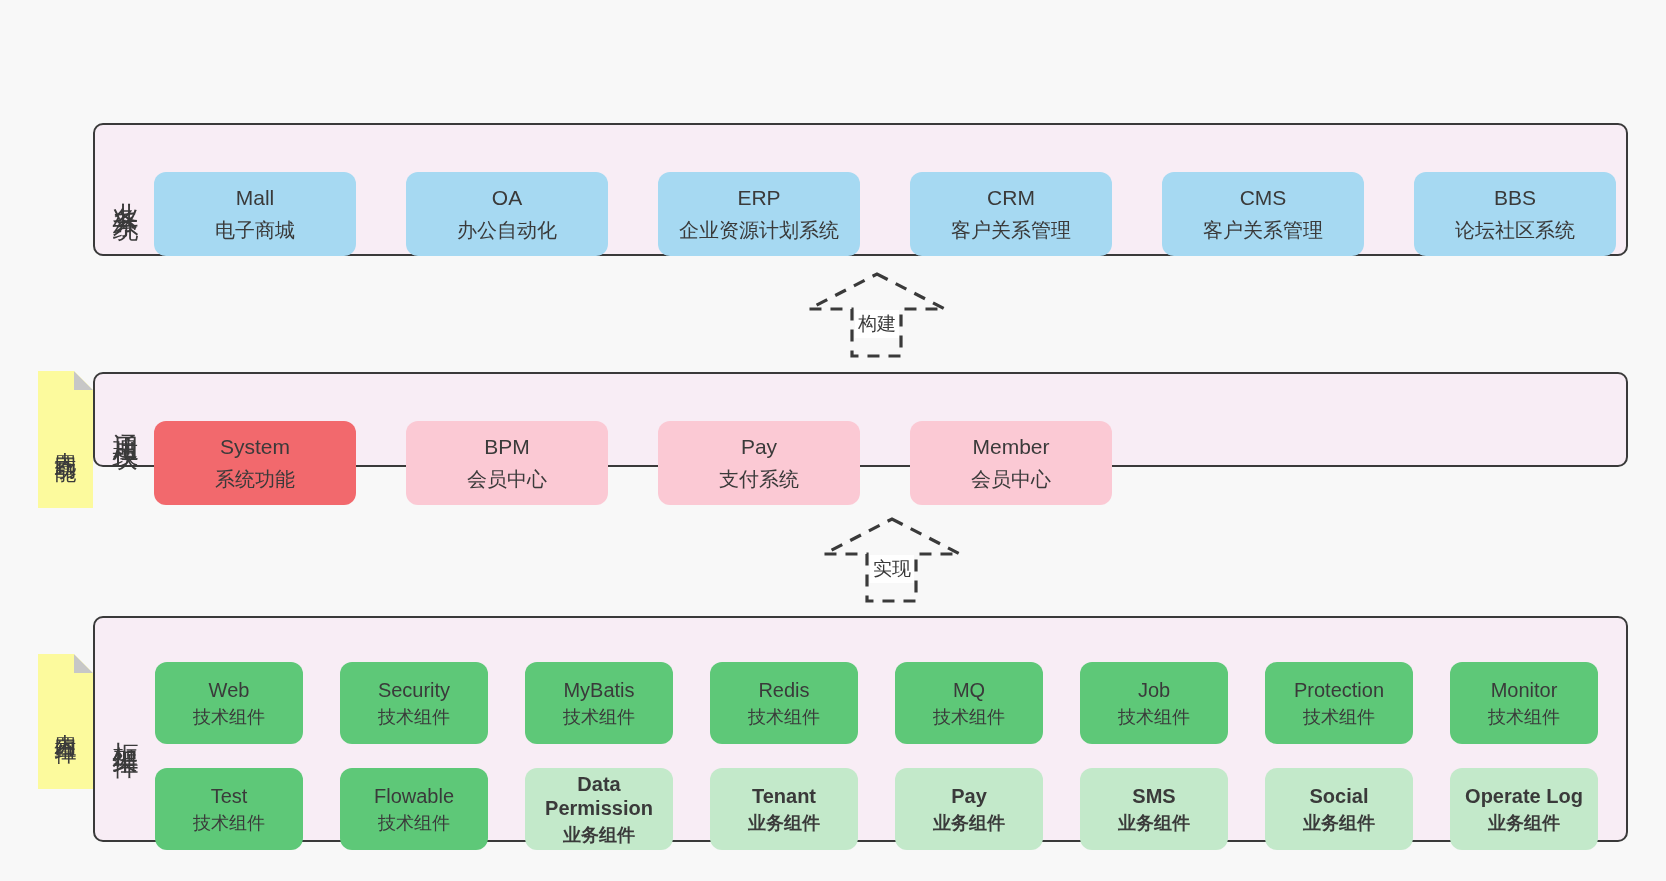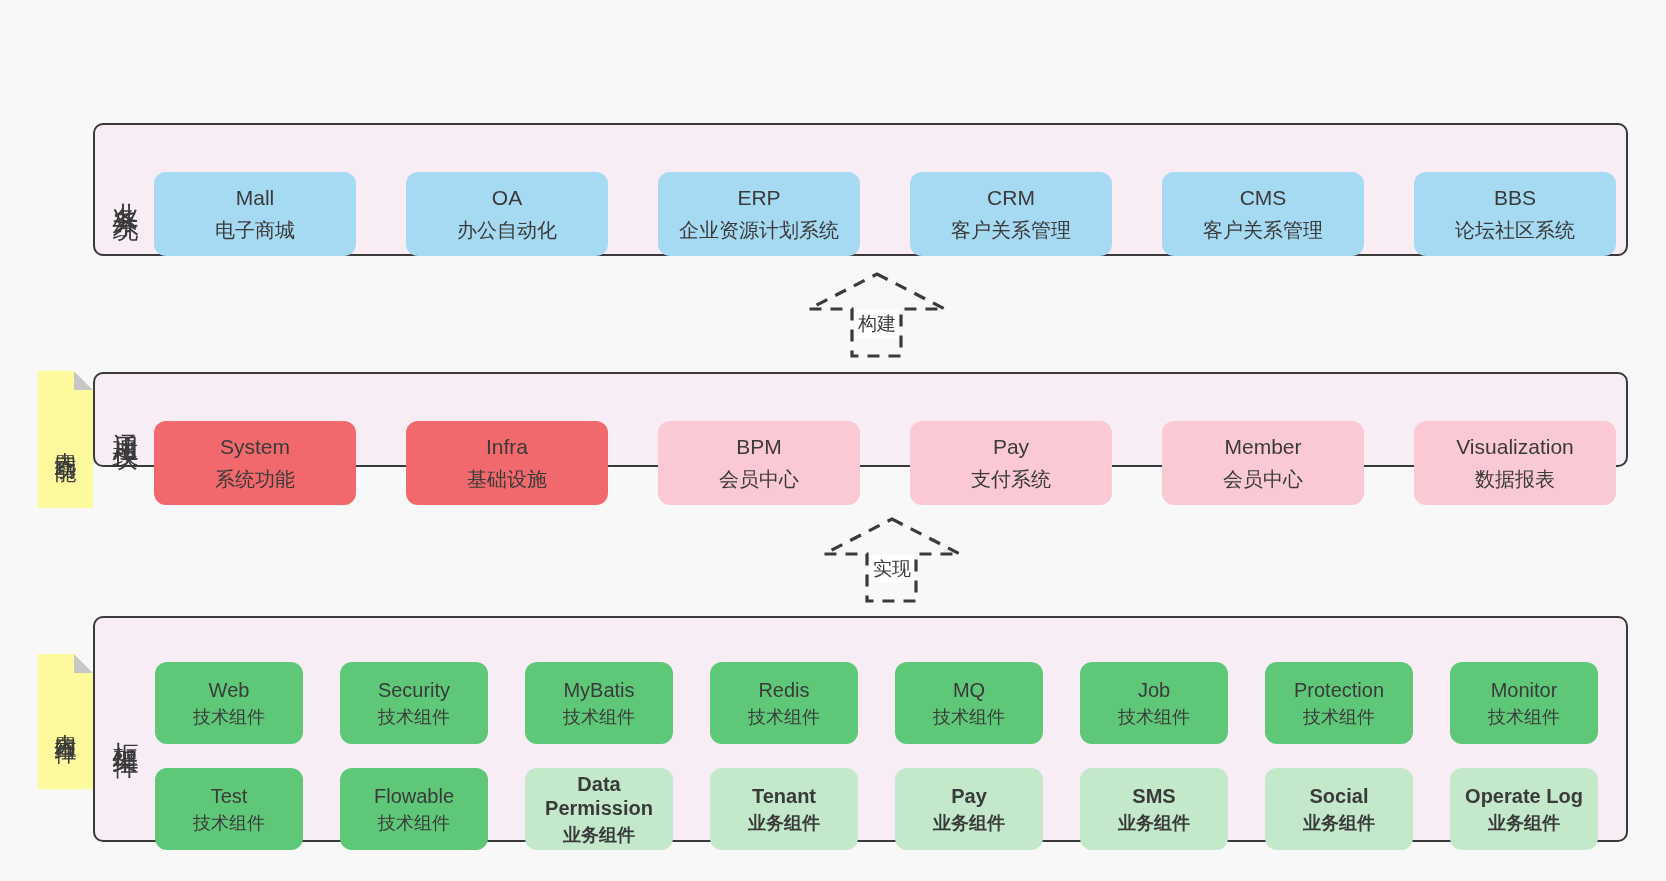--- a/index.html
+++ b/index.html
@@ -119,39 +119,31 @@
     <div class="arrow-label">构建</div>
   </div>
 
   <div class="section" id="sec-modules">
     <div class="vlabel">通用模块</div>
     <div class="boxrow row6">
       <div class="box b-big red">
         <div class="en">System</div>
         <div class="zh">系统功能</div>
       </div>
-      <div class="box b-big red">
-        <div class="en">Infra</div>
-        <div class="zh">基础设施</div>
-      </div>
       <div class="box b-big pink">
         <div class="en">BPM</div>
         <div class="zh">会员中心</div>
       </div>
       <div class="box b-big pink">
         <div class="en">Pay</div>
         <div class="zh">支付系统</div>
       </div>
       <div class="box b-big pink">
         <div class="en">Member</div>
         <div class="zh">会员中心</div>
-      </div>
-      <div class="box b-big pink">
-        <div class="en">Visualization</div>
-        <div class="zh">数据报表</div>
       </div>
     </div>
   </div>
 
   <div class="sticky" id="sticky-modules">
     <div class="fold"></div>
     <div class="vtext">内置功能</div>
   </div>
 
   <div class="arrow" id="arrow-implement">

